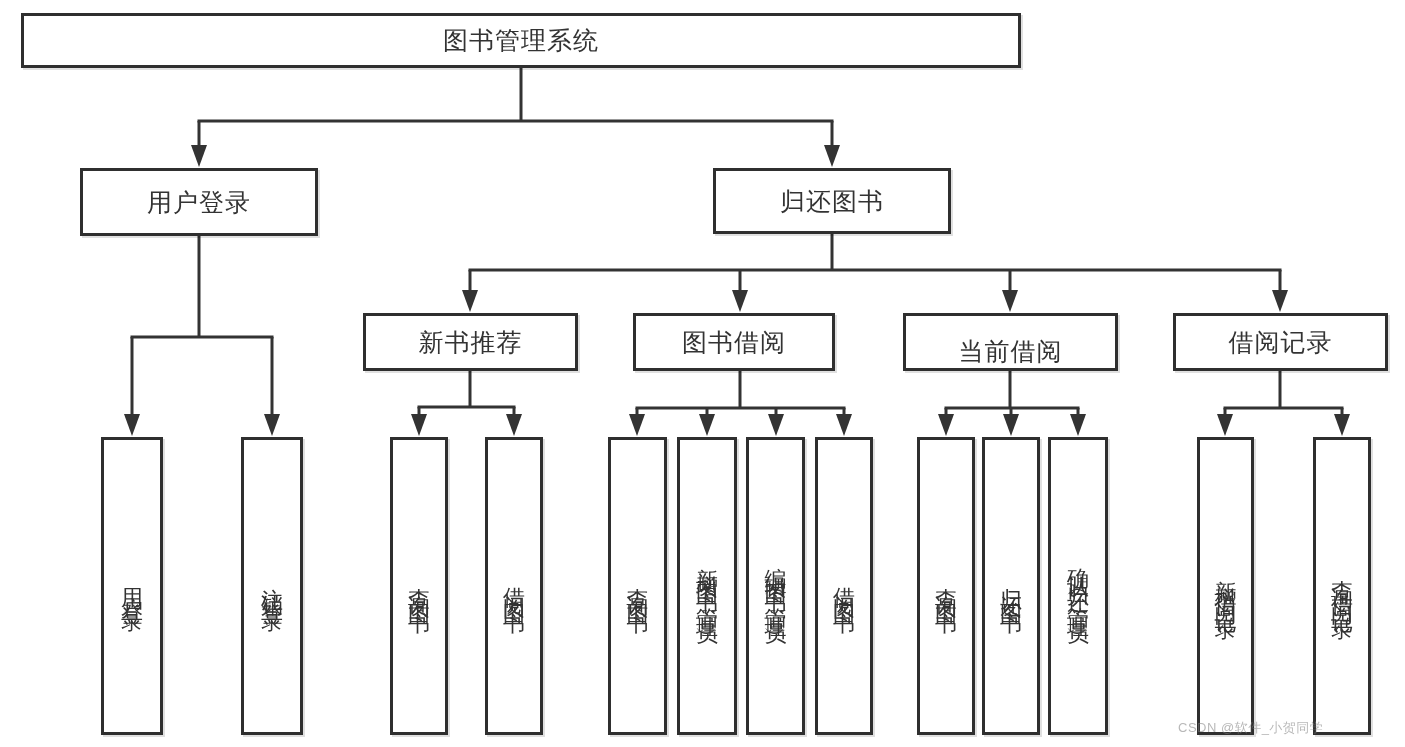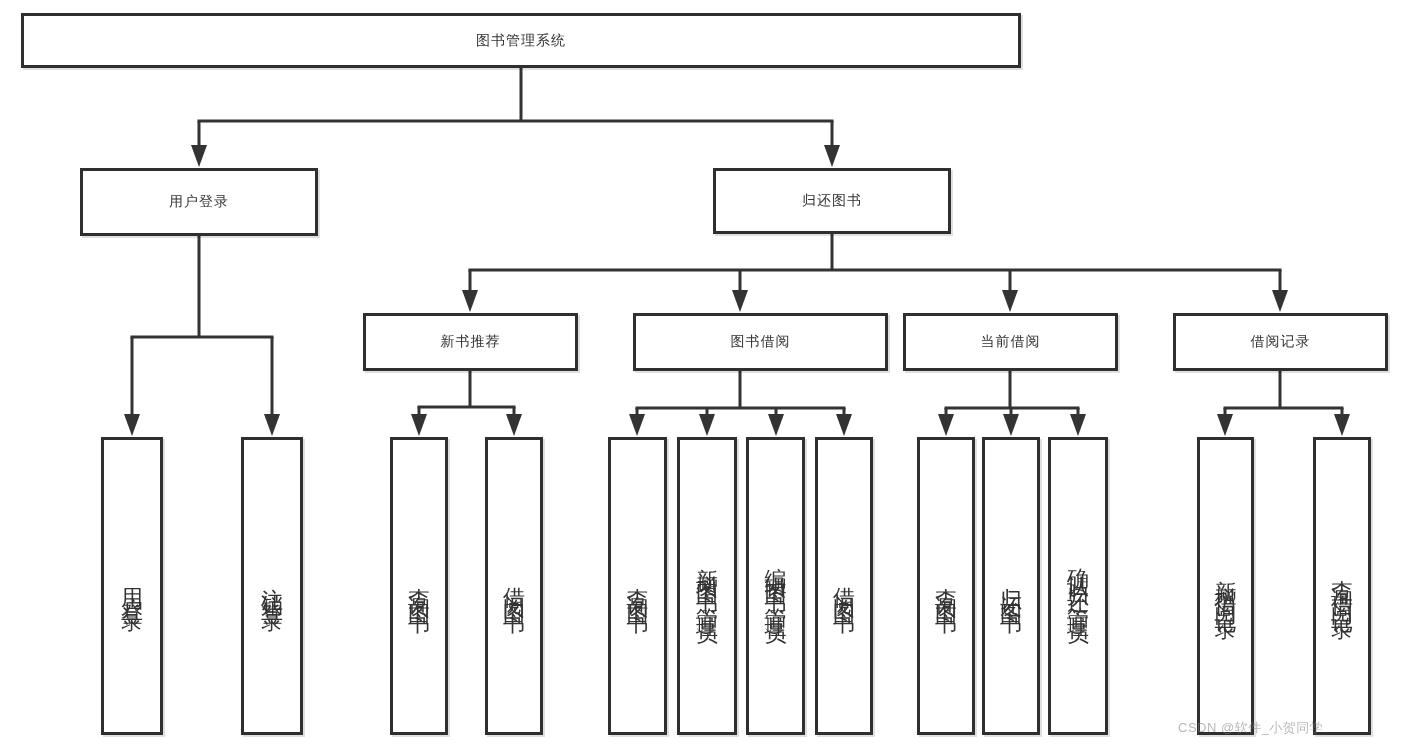--- a/index.html
+++ b/index.html
@@ -34,21 +34,21 @@
     background: var(--box_bg, #ffffff);
     border: 3px solid var(--box_border, #2f2f2f);
     box-shadow: 2px 2px 0 rgba(0,0,0,0.12);
     display: flex;
     align-items: center;
     justify-content: center;
     z-index: 1;
     color: var(--text, #333333);
   }
   .hbox span {
-    font-size: 14px;
+    font-size: 25px;
     letter-spacing: 1px;
     white-space: nowrap;
   }
   .vbox span {
     writing-mode: vertical-rl;
     text-orientation: mixed;
     font-size: 22px;
     letter-spacing: 8px;
     line-height: 1;
     white-space: nowrap;
@@ -152,24 +152,24 @@
   <div class="box hbox" style="left:80px; top:168px; width:238px; height:68px;">
     <span>用户登录</span>
   </div>
   <div class="box hbox" style="left:713px; top:168px; width:238px; height:66px;">
     <span>归还图书</span>
   </div>
 
   <div class="box hbox" style="left:363px; top:313px; width:215px; height:58px;text-align:center;">
     <span>新书推荐</span>
   </div>
-  <div class="box hbox" style="left:633px; top:313px; width:255px; height:58px;">
+  <div class="box hbox" style="left:633px; top:313px; width:202px; height:58px;">
     <span>图书借阅</span>
   </div>
-  <div class="box hbox" style="left:903px; top:313px; width:215px; height:58px;">
+  <div class="box hbox" style="left:903px; top:313px; width:215px; height:58px;align-items:flex-end;">
     <span>当前借阅</span>
   </div>
   <div class="box hbox" style="left:1173px; top:313px; width:215px; height:58px;">
     <span>借阅记录</span>
   </div>
 
   <div class="box vbox" style="left:101px; top:437px; width:62px; height:298px;">
     <span>用户登录</span>
   </div>
   <div class="box vbox" style="left:241px; top:437px; width:62px; height:298px;">

